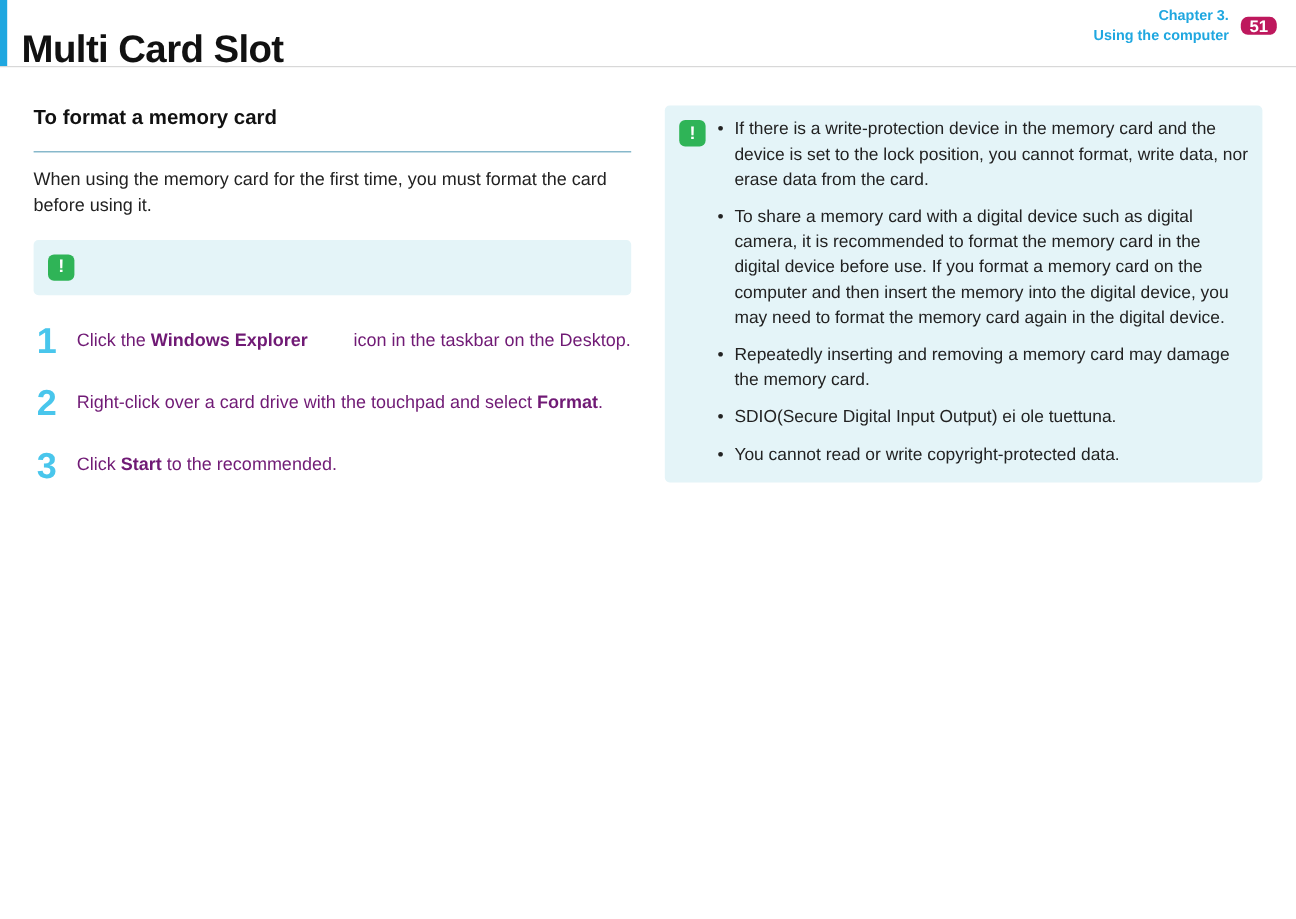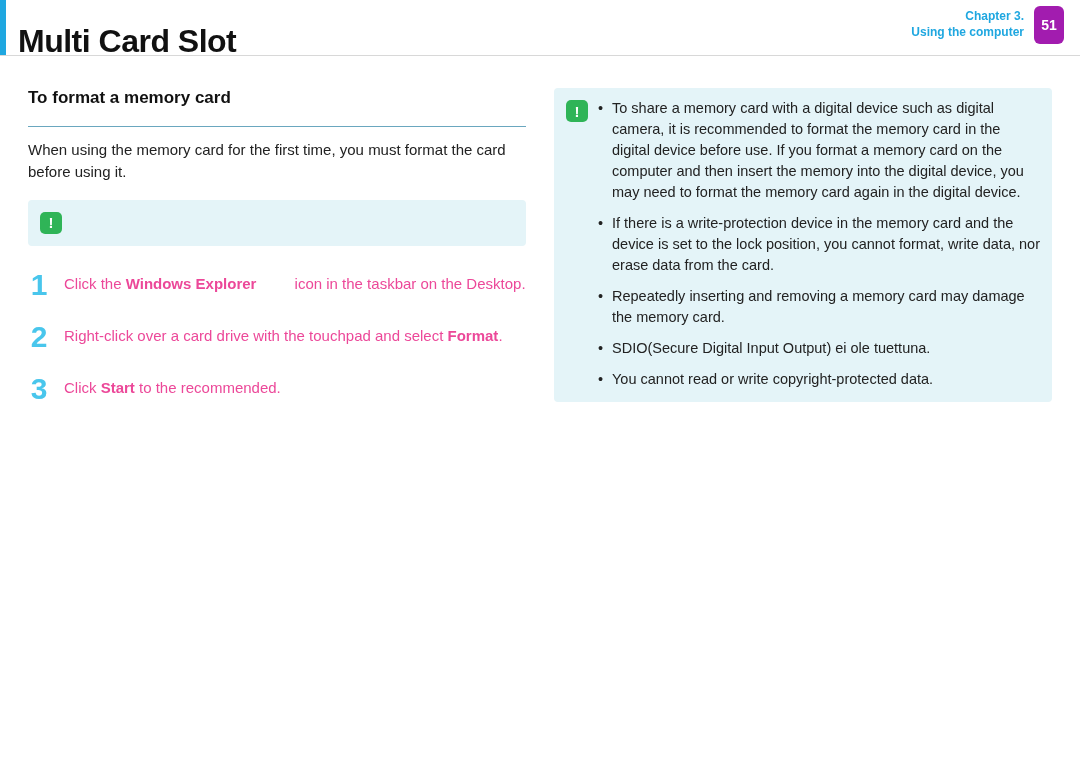--- a/index.html
+++ b/index.html
@@ -3,37 +3,37 @@
 <meta charset="utf-8">
 <style>
   * { box-sizing: border-box; margin: 0; padding: 0; }
   html, body { width: 1080px; height: 766px; font-family: "Segoe UI", "Helvetica Neue", Arial, sans-serif; color: #1a1a1a; background:#fff; }
   .page { position: relative; width: 1080px; height: 766px; }
   .accent-bar { position:absolute; left:0; top:0; width:6px; height:55px; background:#1FA7E0; }
   .header { position:relative; height:55px; border-bottom:0; padding:0 16px 0 18px; display:flex; align-items:flex-start; }
   .title { font-size:32px; font-weight:700; letter-spacing:-0.5px; line-height:1; padding-top:25px; color:#111; }
   .chapter-block { position:absolute; right:16px; top:6px; display:flex; align-items:center; gap:10px; }
   .chapter-text { text-align:right; color:#1FA7E0; font-size:12px; font-weight:700; line-height:1.3; }
-  .page-badge { width:30px; height:38px; border-radius:6px; background:#a21caf; color:#fff; display:flex; align-items:center; justify-content:center; font-size:14px; font-weight:700; }
+  .page-badge { width:30px; height:15px; border-radius:6px; background:#be185d; color:#fff; display:flex; align-items:center; justify-content:center; font-size:14px; font-weight:700; }
   .rule { height:1px; background:#d8d8d8; margin:0 0 0 0; }
   .columns { display:flex; gap:28px; padding:32px 28px 0 28px; }
   .col { flex:1 1 0; min-width:0; }
   .section-heading { font-size:17px; font-weight:700; color:#111; padding-bottom:18px; border-bottom:1px solid #6aa7bf; margin-bottom:12px; }
   .body-text { font-size:15px; line-height:1.45; color:#222; margin-bottom:17px; }
   .note-box { background:#E4F4F8; border-radius:4px; padding:10px 12px 12px 12px; display:flex; gap:10px; align-items:flex-start; margin-bottom:24px; }
   .note-icon { flex:0 0 auto; width:22px; height:22px; border-radius:5px; background:#2FB457; color:#fff; display:flex; align-items:center; justify-content:center; font-weight:900; font-size:15px; margin-top:2px; }
   .note-content { font-size:14.5px; line-height:1.45; color:#222; }
   .note-list { list-style:none; }
   .note-list li { position:relative; padding-left:14px; margin-bottom:10px; }
   .note-list li:last-child { margin-bottom:0; }
   .note-list li::before { content:"•"; position:absolute; left:0; top:0; }
   .steps { list-style:none; }
   .step { display:flex; gap:14px; margin-bottom:22px; }
   .step-num { flex:0 0 auto; font-size:30px; font-weight:700; color:#49C6EC; line-height:1; width:22px; text-align:center; }
-  .step-text { font-size:15px; line-height:1.55; color:#ec4899; padding-top:2px; }
+  .step-text { font-size:15px; line-height:1.55; color:#701a75; padding-top:2px; }
   .step-text b { font-weight:700; }
   .inline-icon-gap { display:inline-block; width:34px; }
 </style>
 </head>
 <body>
 
 <div class="page">
   <div class="accent-bar"></div>
   <div class="header">
     <div class="title">Multi Card Slot</div>
@@ -79,22 +79,22 @@
           </div>
         </li>
       </ol>
     </div>
 
     <div class="col">
       <div class="note-box">
         <div class="note-icon">!</div>
         <div class="note-content">
           <ul class="note-list">
+            <li>If there is a write-protection device in the memory card and the device is set to the lock position, you cannot format, write data, nor erase data from the card.</li>
             <li>To share a memory card with a digital device such as digital camera, it is recommended to format the memory card in the digital device before use. If you format a memory card on the computer and then insert the memory into the digital device, you may need to format the memory card again in the digital device.</li>
-            <li>If there is a write-protection device in the memory card and the device is set to the lock position, you cannot format, write data, nor erase data from the card.</li>
             <li>Repeatedly inserting and removing a memory card may damage the memory card.</li>
             <li>SDIO(Secure Digital Input Output) ei ole tuettuna.</li>
             <li>You cannot read or write copyright-protected data.</li>
           </ul>
         </div>
       </div>
     </div>
   </div>
 </div>
 

